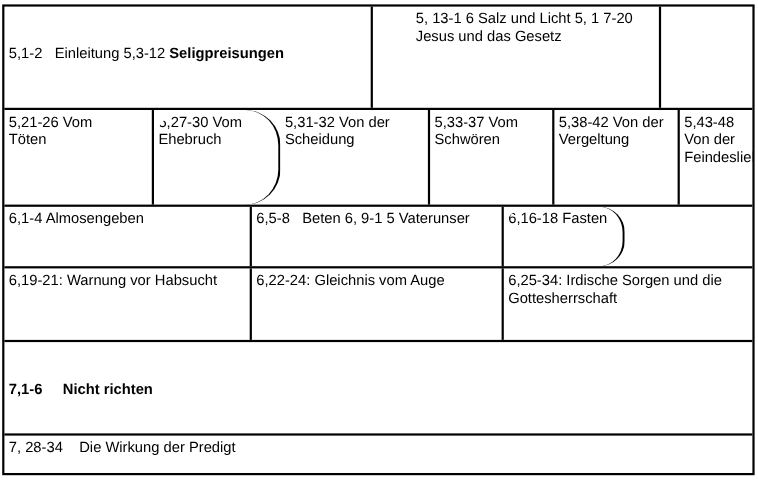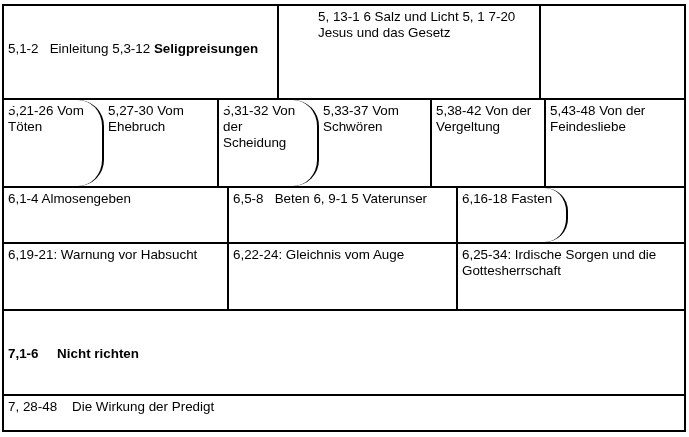--- a/index.html
+++ b/index.html
@@ -44,24 +44,24 @@
   .r5 { height: 85px; font-weight: bold; }
   .cell {
     box-sizing: border-box;
     border-right: 2px solid #000000;
     padding: 3px 1px 2px 4px;
     white-space: pre-wrap;
     overflow: hidden;
     flex: 0 0 auto;
   }
   .cell:last-child { border-right: none; flex: 1 1 auto; }
-  .w335 { width: 275px; }
+  .w335 { width: 335px; }
   .w227 { width: 227px; margin-left: 35px; }
-  .w112 { width: 100px; border-radius: 26px; }
-  .w115 { width: 115px; }
+  .w112 { width: 136px; }
+  .w115 { width: 115px; border-radius: 32px; }
   .w113 { width: 113px; }
   .w114 { width: 114px; }
   .w225 { width: 225px; }
   .w229 { width: 229px; }
   .w110 { width: 110px; border-radius: 23px; }
   .b { font-weight: bold; }
 </style>
 </head>
 <body>
 
@@ -108,17 +108,17 @@
     </div>
 
     <div class="row r5">
       <div class="cell">
         <div>7,1-6     Nicht richten</div>
         
       </div>
     </div>
 
     <div class="row">
-      <div class="cell">7, 28-48    Die Wirkung der Predigt</div>
+      <div class="cell">7, 28-34    Die Wirkung der Predigt</div>
     </div>
 
   </div>
 </div>
 
 </body></html>

